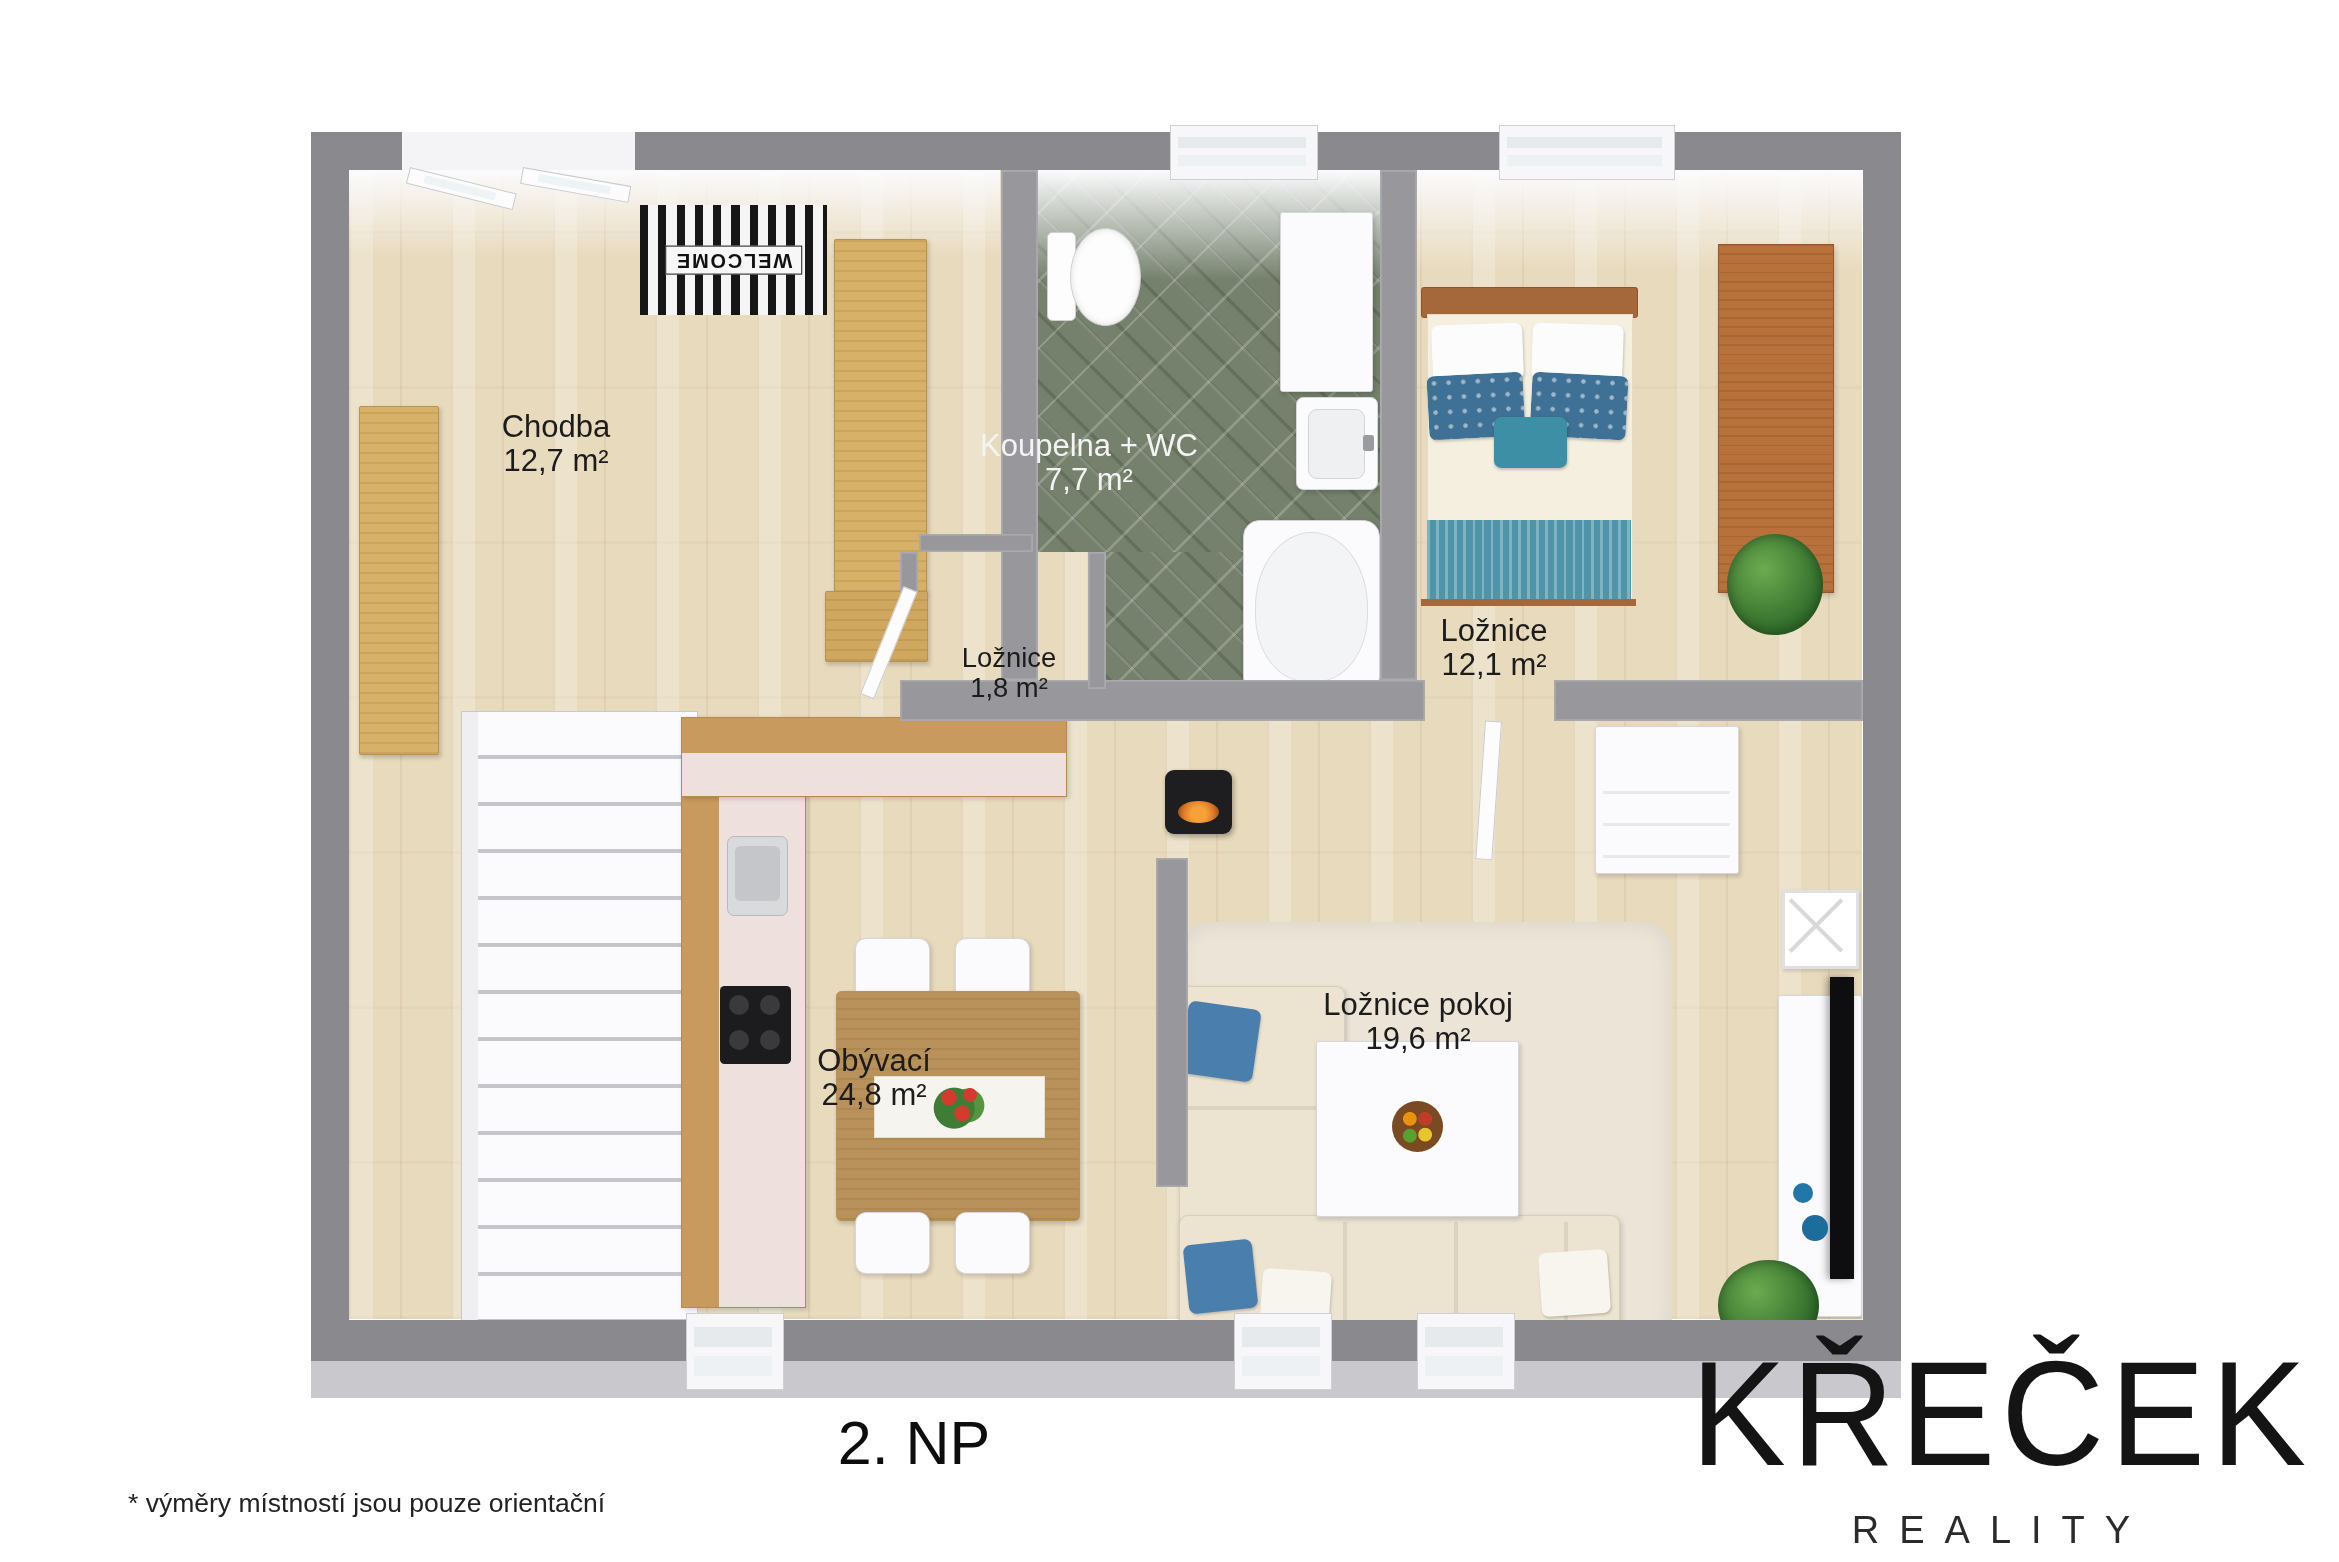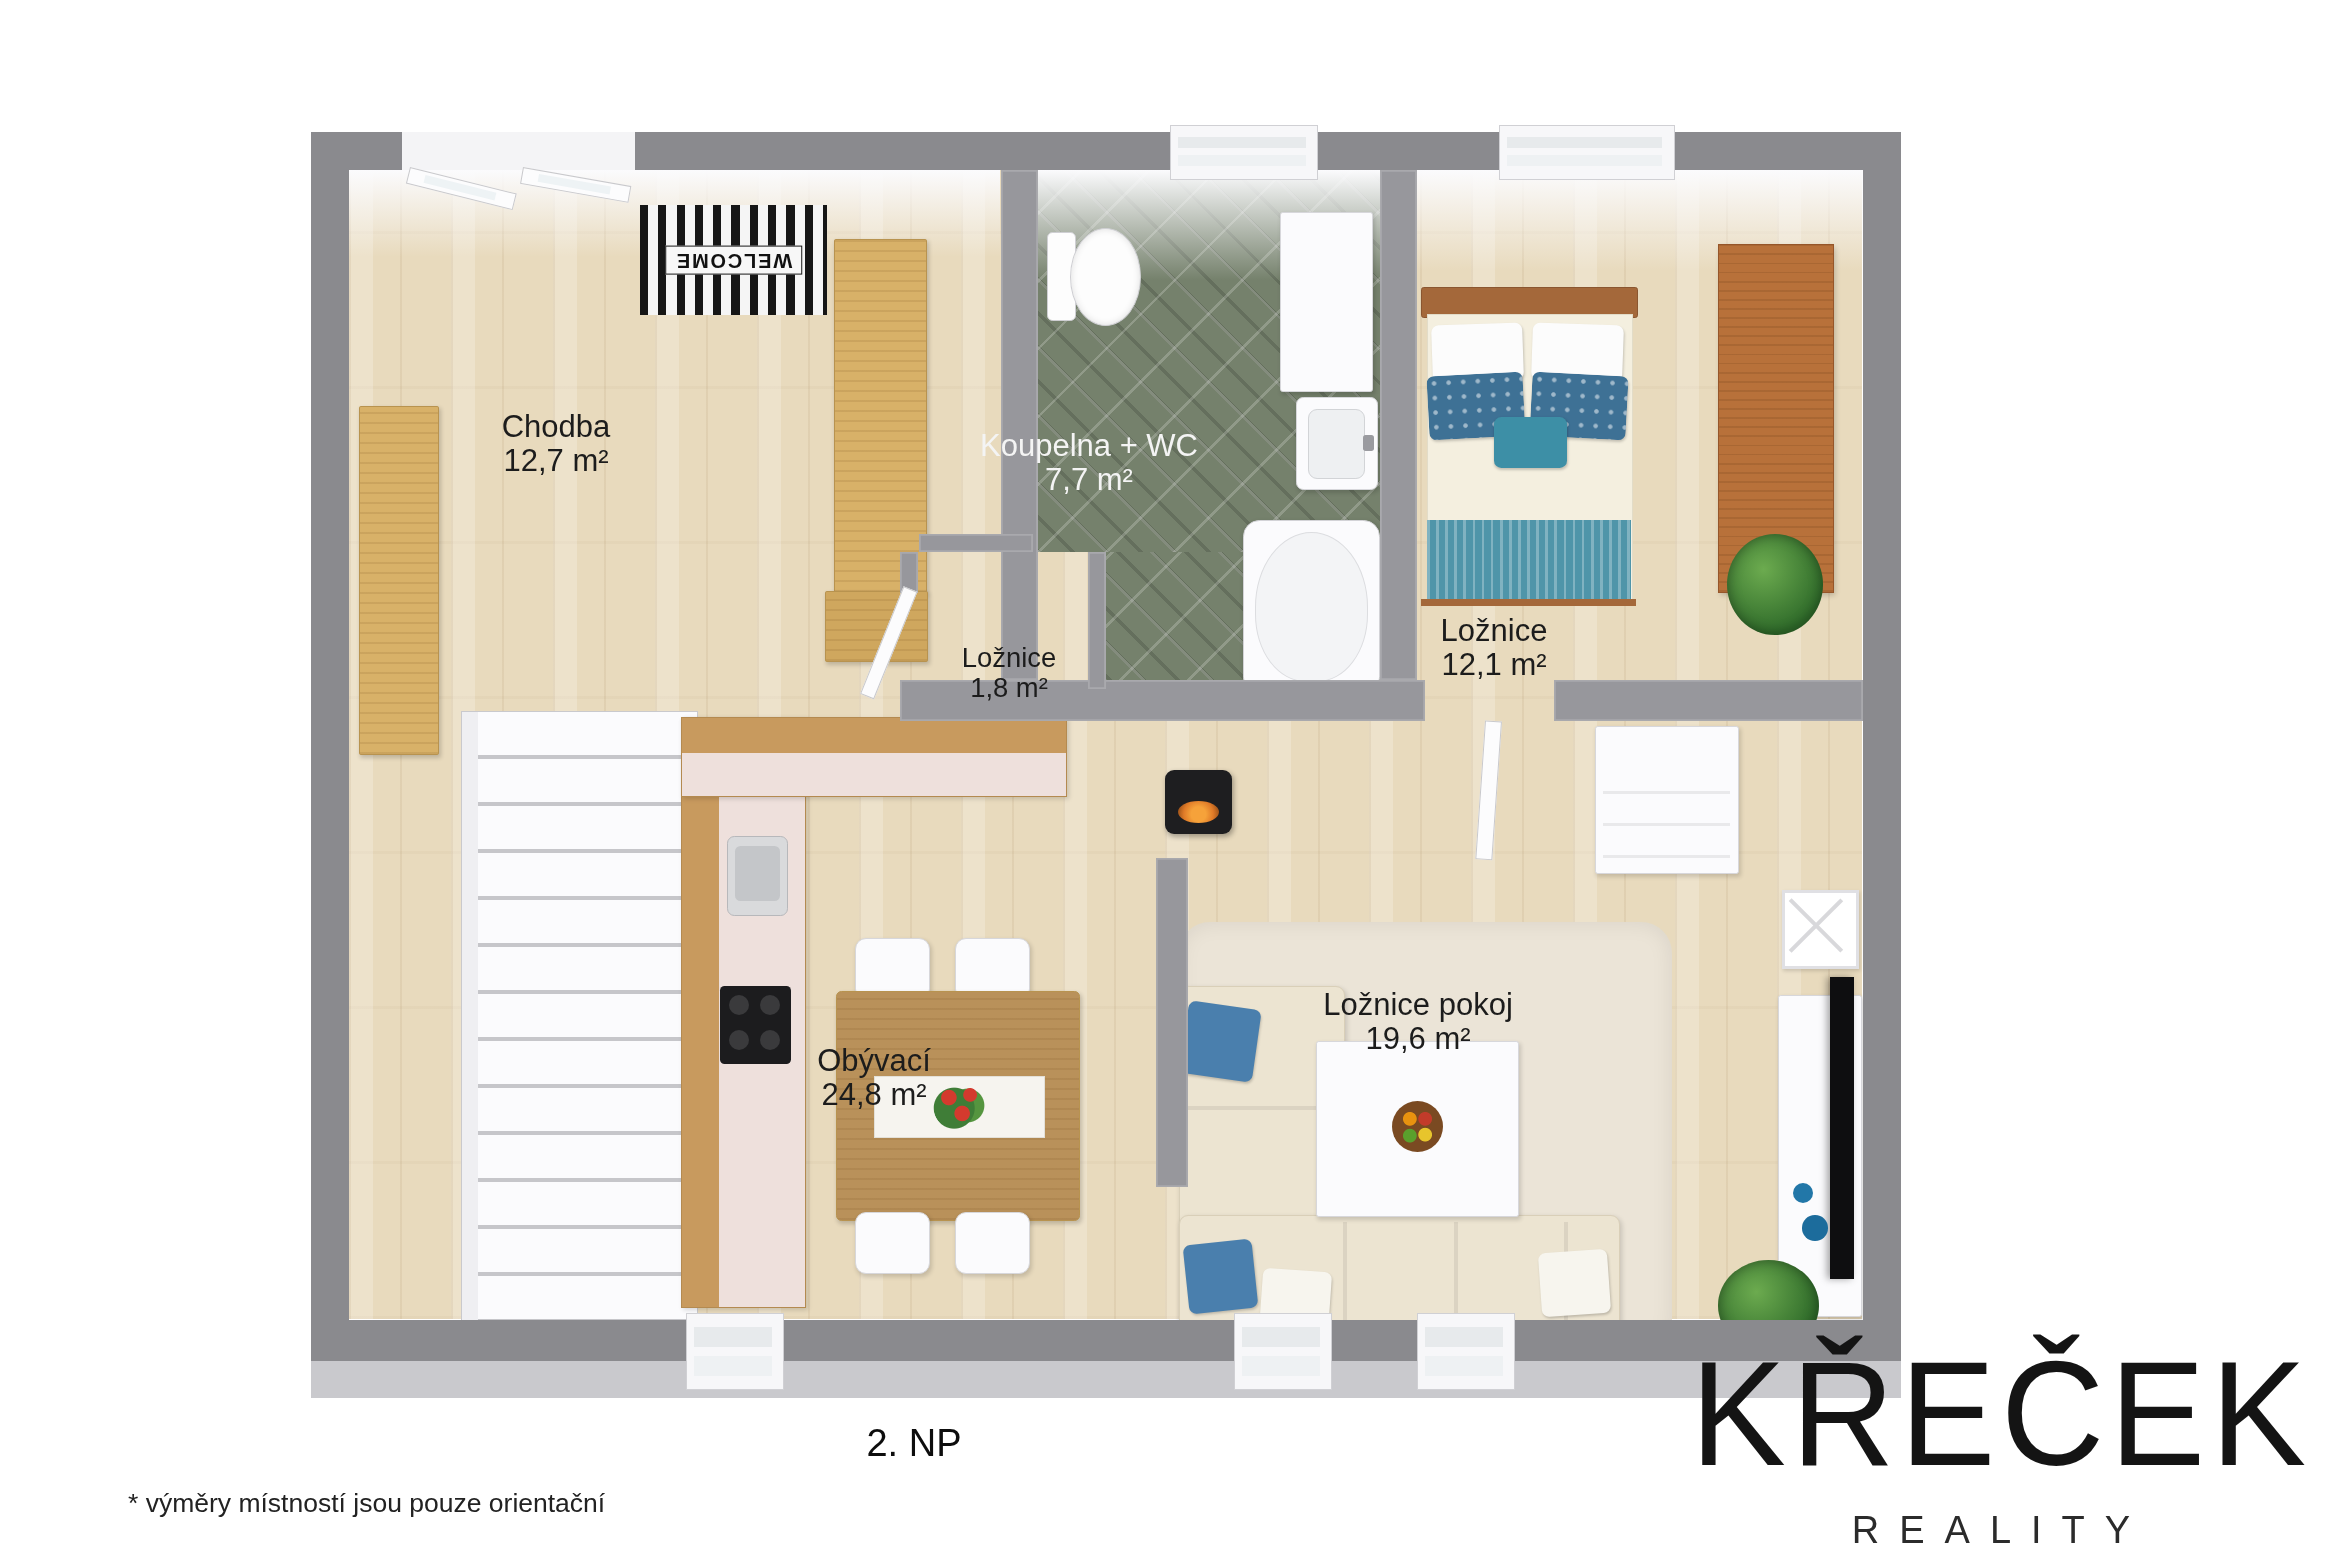--- a/index.html
+++ b/index.html
@@ -39,21 +39,21 @@
   .counter-h{background:linear-gradient(180deg,#c89a5e 0 35px,#eee0dc 35px 100%);
     border:0.9px solid #b48a50;box-shadow:1.8px 1.8px 4.6px rgba(0,0,0,.15);}
   .plant{border-radius:50%;background:radial-gradient(circle at 38% 35%,#6cab4f,#2f6b2a 72%);
     box-shadow:inset 0 0 12.8px rgba(0,0,0,.38);}
   .pillow{border-radius:7.3px;box-shadow:0.9px 1.8px 2.7px rgba(0,0,0,.2);}
   .blue-patt{background-color:#3e7195;background-image:radial-gradient(circle,rgba(255,255,255,.5) 0 1.8px,rgba(0,0,0,0) 2.7px);background-size:14.6px 14.6px;}
   .seam{background:rgba(0,0,0,.07);}
   
   .room-label{transform:translate(-50%,-50%);text-align:center;font-size:31px;line-height:34px;white-space:nowrap;}
   .room-label.light{color:#f4f4f4;}
-  .title-block{transform:translate(-50%,-50%);text-align:center;font-size:38px;line-height:62px;color:#0d0d0d;white-space:nowrap;}
+  .title-block{transform:translate(-50%,-50%);text-align:center;font-size:61px;line-height:62px;color:#0d0d0d;white-space:nowrap;}
   .footnote{font-size:26.5px;color:#222;white-space:nowrap;}
   .logo{transform:translate(-50%,-50%);text-align:center;color:#141414;white-space:nowrap;}
   .logo-brand{font-size:143px;letter-spacing:5.5px;font-weight:400;transform:scaleY(1.04);}
   .logo-sub{font-size:38px;letter-spacing:20px;margin-top:12.8px;color:#2b2b2b;}
 </style>
 </head>
 <body>
 
 <div class="canvas">
 

